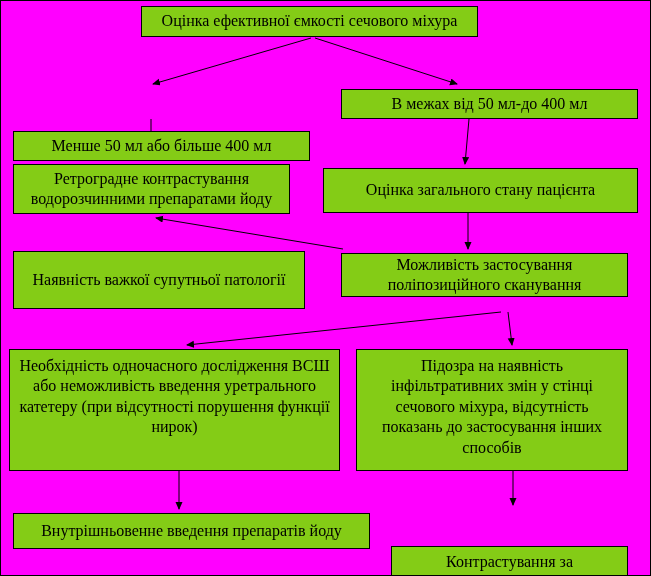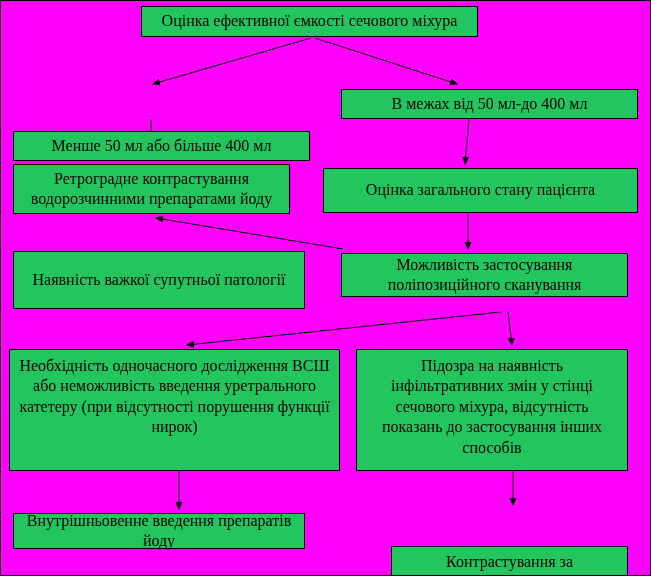--- a/index.html
+++ b/index.html
@@ -13,21 +13,21 @@
     color:#000;
     overflow:hidden;
   }
   #arrows{
     position:absolute;left:0;top:0;width:651px;height:576px;
     z-index:0;
   }
   #arrows line{stroke:#000;stroke-width:1;}
   .node{
     position:absolute;
-    background:#22c55e;
+    background:#84cc16;
     border:1px solid #000;
     box-sizing:border-box;
     display:flex;
     align-items:center;
     justify-content:center;
     text-align:center;
     font-size:16px;
     line-height:1.28;
     padding:2px 8px;
     z-index:1;
@@ -35,21 +35,21 @@
   .top-align{align-items:flex-start;padding-top:6px;}
   #n-root      {left:140px;top:5px;  width:337px;height:31px;}
   #n-cond-left {left:12px; top:88px; width:297px;height:30px;margin-top:42px;}
   #n-cond-right{left:340px;top:88px; width:297px;height:30px;}
   #n-retro     {left:12px; top:163px;width:277px;height:50px;}
   #n-assess    {left:322px;top:167px;width:315px;height:45px;}
   #n-path      {left:12px; top:250px;width:292px;height:58px;padding-left:6px;padding-right:6px;}
   #n-multi     {left:340px;top:252px;width:287px;height:44px;}
   #n-need      {left:8px;  top:348px;width:331px;height:122px;}
   #n-susp      {left:355px;top:348px;width:272px;height:122px;padding-left:16px;padding-right:16px;}
-  #n-iv        {left:12px; top:512px;width:292px;height:36px;}
+  #n-iv        {left:12px; top:512px;width:357px;height:36px;}
   #n-air       {left:390px;top:508px;width:237px;height:52px;padding-left:26px;padding-right:26px;margin-top:37px;}
 </style>
 </head>
 <body>
 
 <div id="canvas">
 
   <svg id="arrows" xmlns="http://www.w3.org/2000/svg" width="651" height="576">
     <defs>
       <marker id="ah" markerWidth="9" markerHeight="8" refX="7" refY="3.5" orient="auto" markerUnits="userSpaceOnUse">

